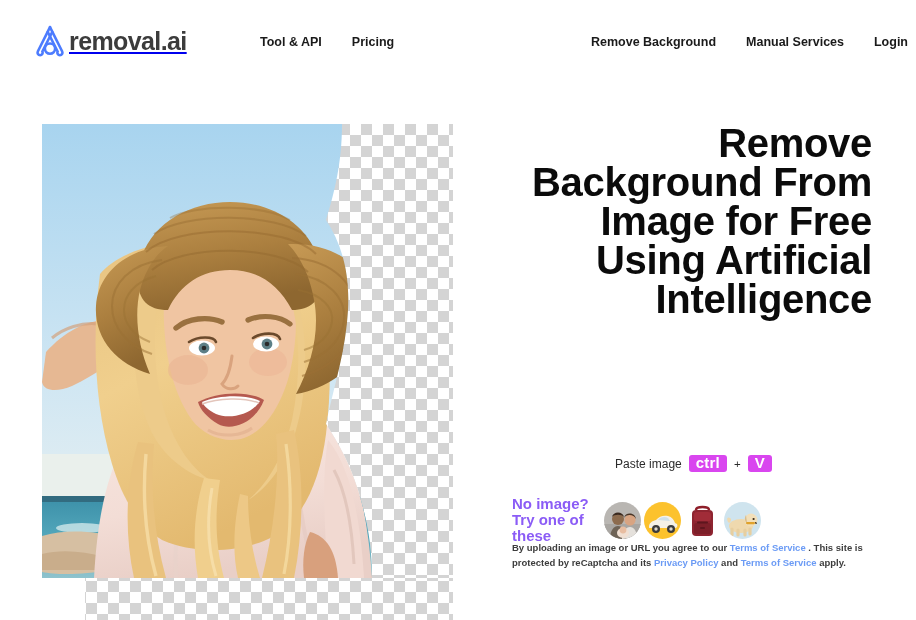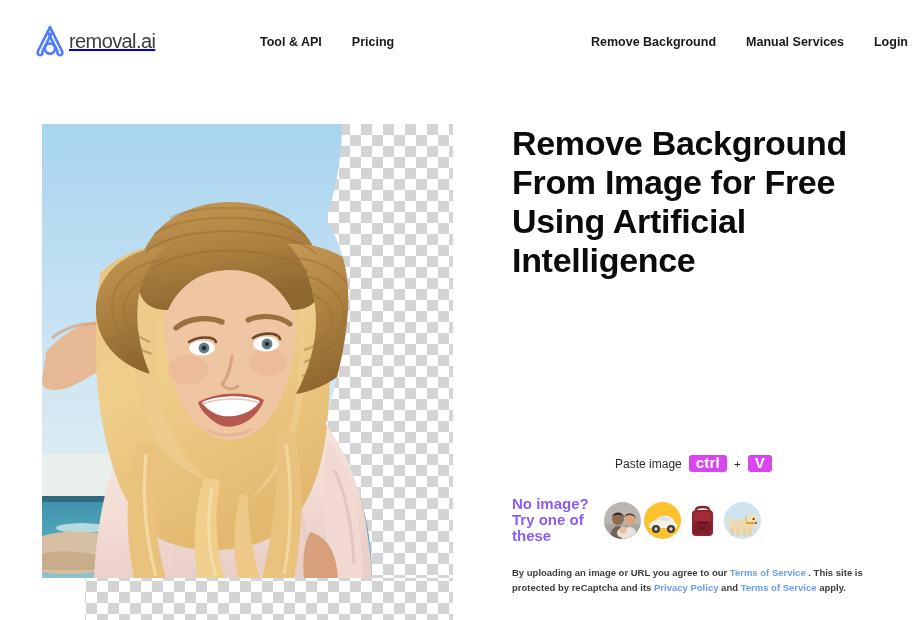--- a/index.html
+++ b/index.html
@@ -21,22 +21,22 @@
   }
   .logo {
     position: absolute;
     left: 33px; top: 24px;
     display: flex;
     align-items: center;
     gap: 2px;
   }
   .logo-mark { width: 34px; height: 34px; display: block; }
   .logo-text {
-    font-size: 20px;
-    font-weight: normal;
+    font-size: 25px;
+    font-weight: bold;
     color: #3c3c3c;
     letter-spacing: -0.6px;
     line-height: 1;
   }
   .nav-left {
     position: absolute;
     left: 260px; top: 34px;
     display: flex;
     gap: 30px;
   }
@@ -91,27 +91,28 @@
   }
   .photo-svg { position: absolute; left: 0; top: 0; }
 
   
   .panel {
     position: absolute;
     left: 512px; top: 124px;
     width: 366px;
   }
   .headline {
-    font-size: 34px;
+    font-size: 40px;
     font-weight: bold;
     color: #0b0b0b;
     line-height: 39px;
     letter-spacing: -0.3px;
     margin: 0;
     width: 360px;
+    text-align: right;
   }
   .dropzone {
     position: absolute;
     left: 0; top: 192px;
     width: 363px; height: 128px;
     border: 2px dashed #4d7cfe;
     background: #ffffff;
     display: flex;
     flex-direction: column;
     align-items: center;
@@ -176,21 +177,21 @@
   .thumb {
     width: 37px; height: 37px;
     border-radius: 50%;
     overflow: hidden;
     display: block;
     cursor: pointer;
   }
 
   .legal {
     position: absolute;
-    left: 0; top: 441px;
+    left: 0; top: 416px;
     width: 352px;
     font-size: 9.5px;
     font-weight: bold;
     color: #3d3d3d;
     line-height: 15px;
   }
   .legal a { color: #6b9bf5; text-decoration: none; font-weight: bold; }
 </style>
 </head>
 <body>

